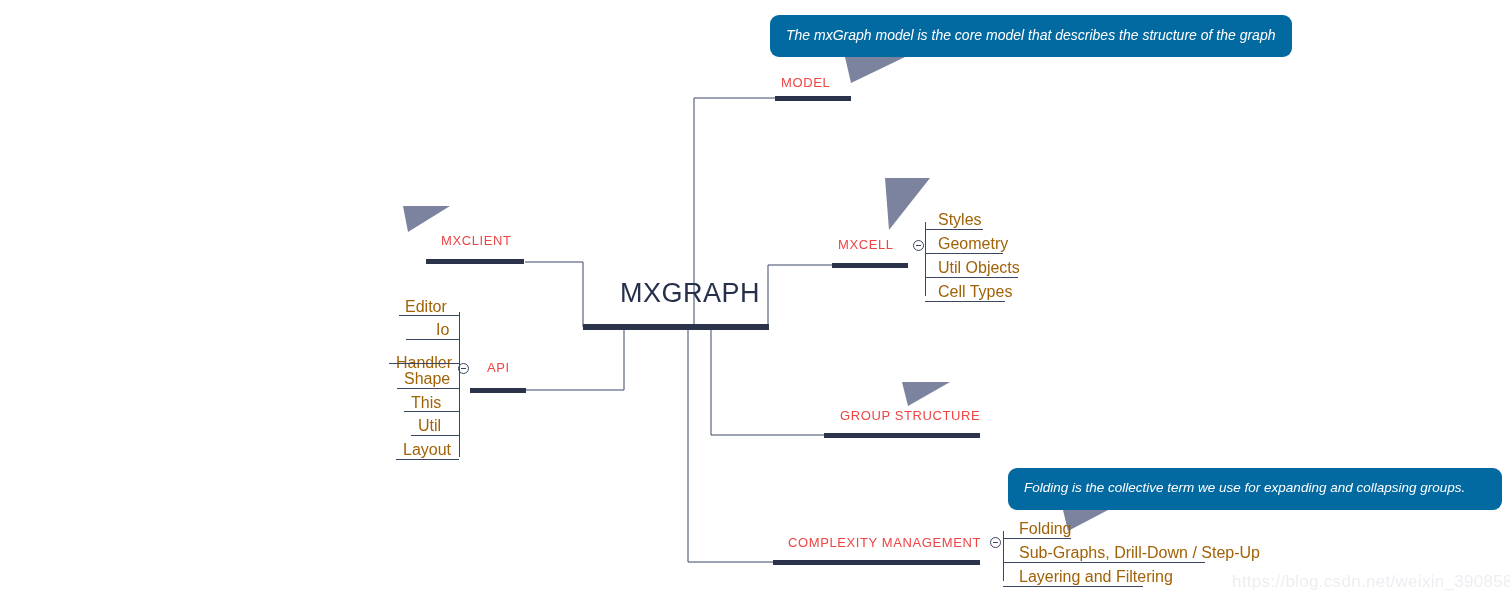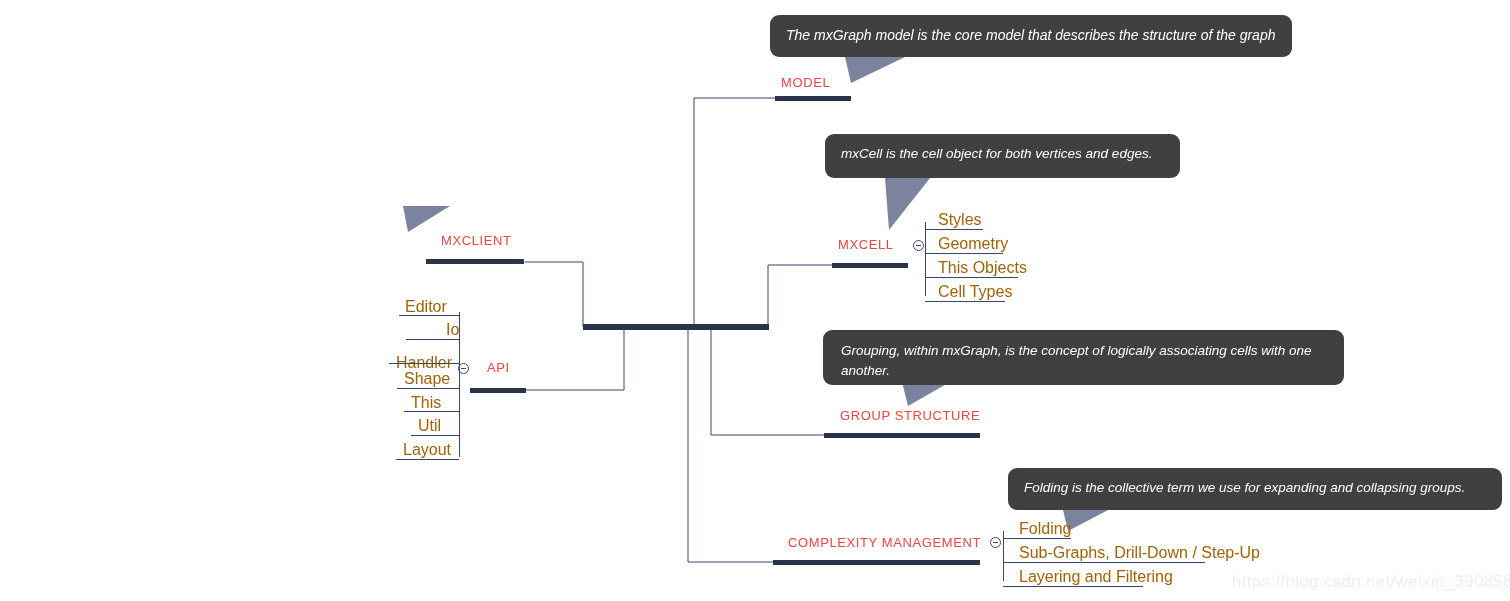--- a/index.html
+++ b/index.html
@@ -31,21 +31,21 @@
     position:absolute;width:11px;height:11px;border:1px solid #3b4666;
     border-radius:50%;box-sizing:border-box;background:#fff;
   }
   .collapse::after{
     content:"";position:absolute;left:2px;top:4px;width:5px;height:1px;background:#3b4666;
   }
 
   
   .callout{
     position:absolute;
-    background:#404040;
+    background:#0369a1;
     color:#ffffff;
     border-radius:9px;
     font-style:italic;
     font-size:13.5px;
     line-height:1.45;
     padding:10px 16px;
     box-sizing:border-box;
     font-family:"Liberation Sans", sans-serif;
   }
   .callout.big{font-size:14px;}
@@ -83,56 +83,57 @@
 
     <g fill="#7b839e">
       <polygon points="845,57 905,57 851,83"></polygon>
       <polygon points="885,178 930,178 889,230"></polygon>
       <polygon points="403,206 450,206 408,232"></polygon>
       <polygon points="902,382 950,382 908,406"></polygon>
       <polygon points="1063,510 1108,510 1068,531"></polygon>
     </g>
   </svg>
 
+  <div class="node node-center" style="left:620px;top:278px;">MXGRAPH</div>
   <div class="bar" style="left:583px;top:324px;width:186px;height:6px;"></div>
 
   <div class="node node-main" style="left:781px;top:75px;">MODEL</div>
   <div class="bar" style="left:775px;top:96px;width:76px;"></div>
 
   <div class="node node-main" style="left:838px;top:237px;">MXCELL</div>
   <div class="bar" style="left:832px;top:263px;width:76px;"></div>
   <div class="collapse" style="left:913px;top:240px;"></div>
 
   <div class="spine" style="left:925px;top:222px;height:74px;"></div>
 
   <div class="sub-label" style="left:938px;top:211px;">Styles</div>
   <div class="sub-rule" style="left:925px;top:229px;width:58px;"></div>
 
   <div class="sub-label" style="left:938px;top:235px;">Geometry</div>
   <div class="sub-rule" style="left:925px;top:253px;width:78px;"></div>
 
-  <div class="sub-label" style="left:938px;top:259px;">This Objects</div>
+  <div class="sub-label" style="left:938px;top:259px;">Util Objects</div>
   <div class="sub-rule" style="left:925px;top:277px;width:93px;"></div>
 
   <div class="sub-label" style="left:938px;top:283px;">Cell Types</div>
   <div class="sub-rule" style="left:925px;top:301px;width:80px;"></div>
 
   <div class="node node-main" style="left:441px;top:233px;">MXCLIENT</div>
   <div class="bar" style="left:426px;top:259px;width:98px;"></div>
 
   <div class="node node-main" style="left:487px;top:360px;">API</div>
   <div class="bar" style="left:470px;top:388px;width:56px;"></div>
   <div class="collapse" style="left:458px;top:363px;"></div>
 
   <div class="spine" style="left:459px;top:312px;height:145px;"></div>
 
   <div class="sub-label" style="left:405px;top:298px;">Editor</div>
   <div class="sub-rule" style="left:399px;top:315px;width:60px;"></div>
 
-  <div class="sub-label" style="left:446px;top:321px;">Io</div>
+  <div class="sub-label" style="left:436px;top:321px;">Io</div>
   <div class="sub-rule" style="left:406px;top:339px;width:53px;"></div>
 
   <div class="sub-label" style="left:396px;top:354px;">Handler</div>
   <div class="sub-rule" style="left:389px;top:363px;width:70px;"></div>
 
   <div class="sub-label" style="left:404px;top:370px;">Shape</div>
   <div class="sub-rule" style="left:397px;top:388px;width:62px;"></div>
 
   <div class="sub-label" style="left:411px;top:394px;">This</div>
   <div class="sub-rule" style="left:404px;top:411px;width:55px;"></div>
@@ -156,22 +157,20 @@
   <div class="sub-rule" style="left:1003px;top:538px;width:68px;"></div>
 
   <div class="sub-label" style="left:1019px;top:544px;">Sub-Graphs, Drill-Down / Step-Up</div>
   <div class="sub-rule" style="left:1003px;top:562px;width:202px;"></div>
 
   <div class="sub-label" style="left:1019px;top:568px;">Layering and Filtering</div>
   <div class="sub-rule" style="left:1003px;top:586px;width:140px;"></div>
 
   <div class="callout big" style="left:770px;top:15px;width:522px;height:42px;">The mxGraph model is the core model that describes the structure of the graph</div>
 
-  <div class="callout" style="left:825px;top:134px;width:355px;height:44px;">mxCell is the cell object for both vertices and edges.</div>
 
 
-  <div class="callout" style="left:823px;top:330px;width:521px;height:55px;padding:11px 18px;">Grouping, within mxGraph, is the concept of logically associating cells with one another.</div>
 
   <div class="callout" style="left:1008px;top:468px;width:494px;height:42px;">Folding is the collective term we use for expanding and collapsing groups.</div>
 
   <div class="watermark" style="left:1232px;top:572px;">https://blog.csdn.net/weixin_39085822</div>
 
 </div>
 
 </body></html>

